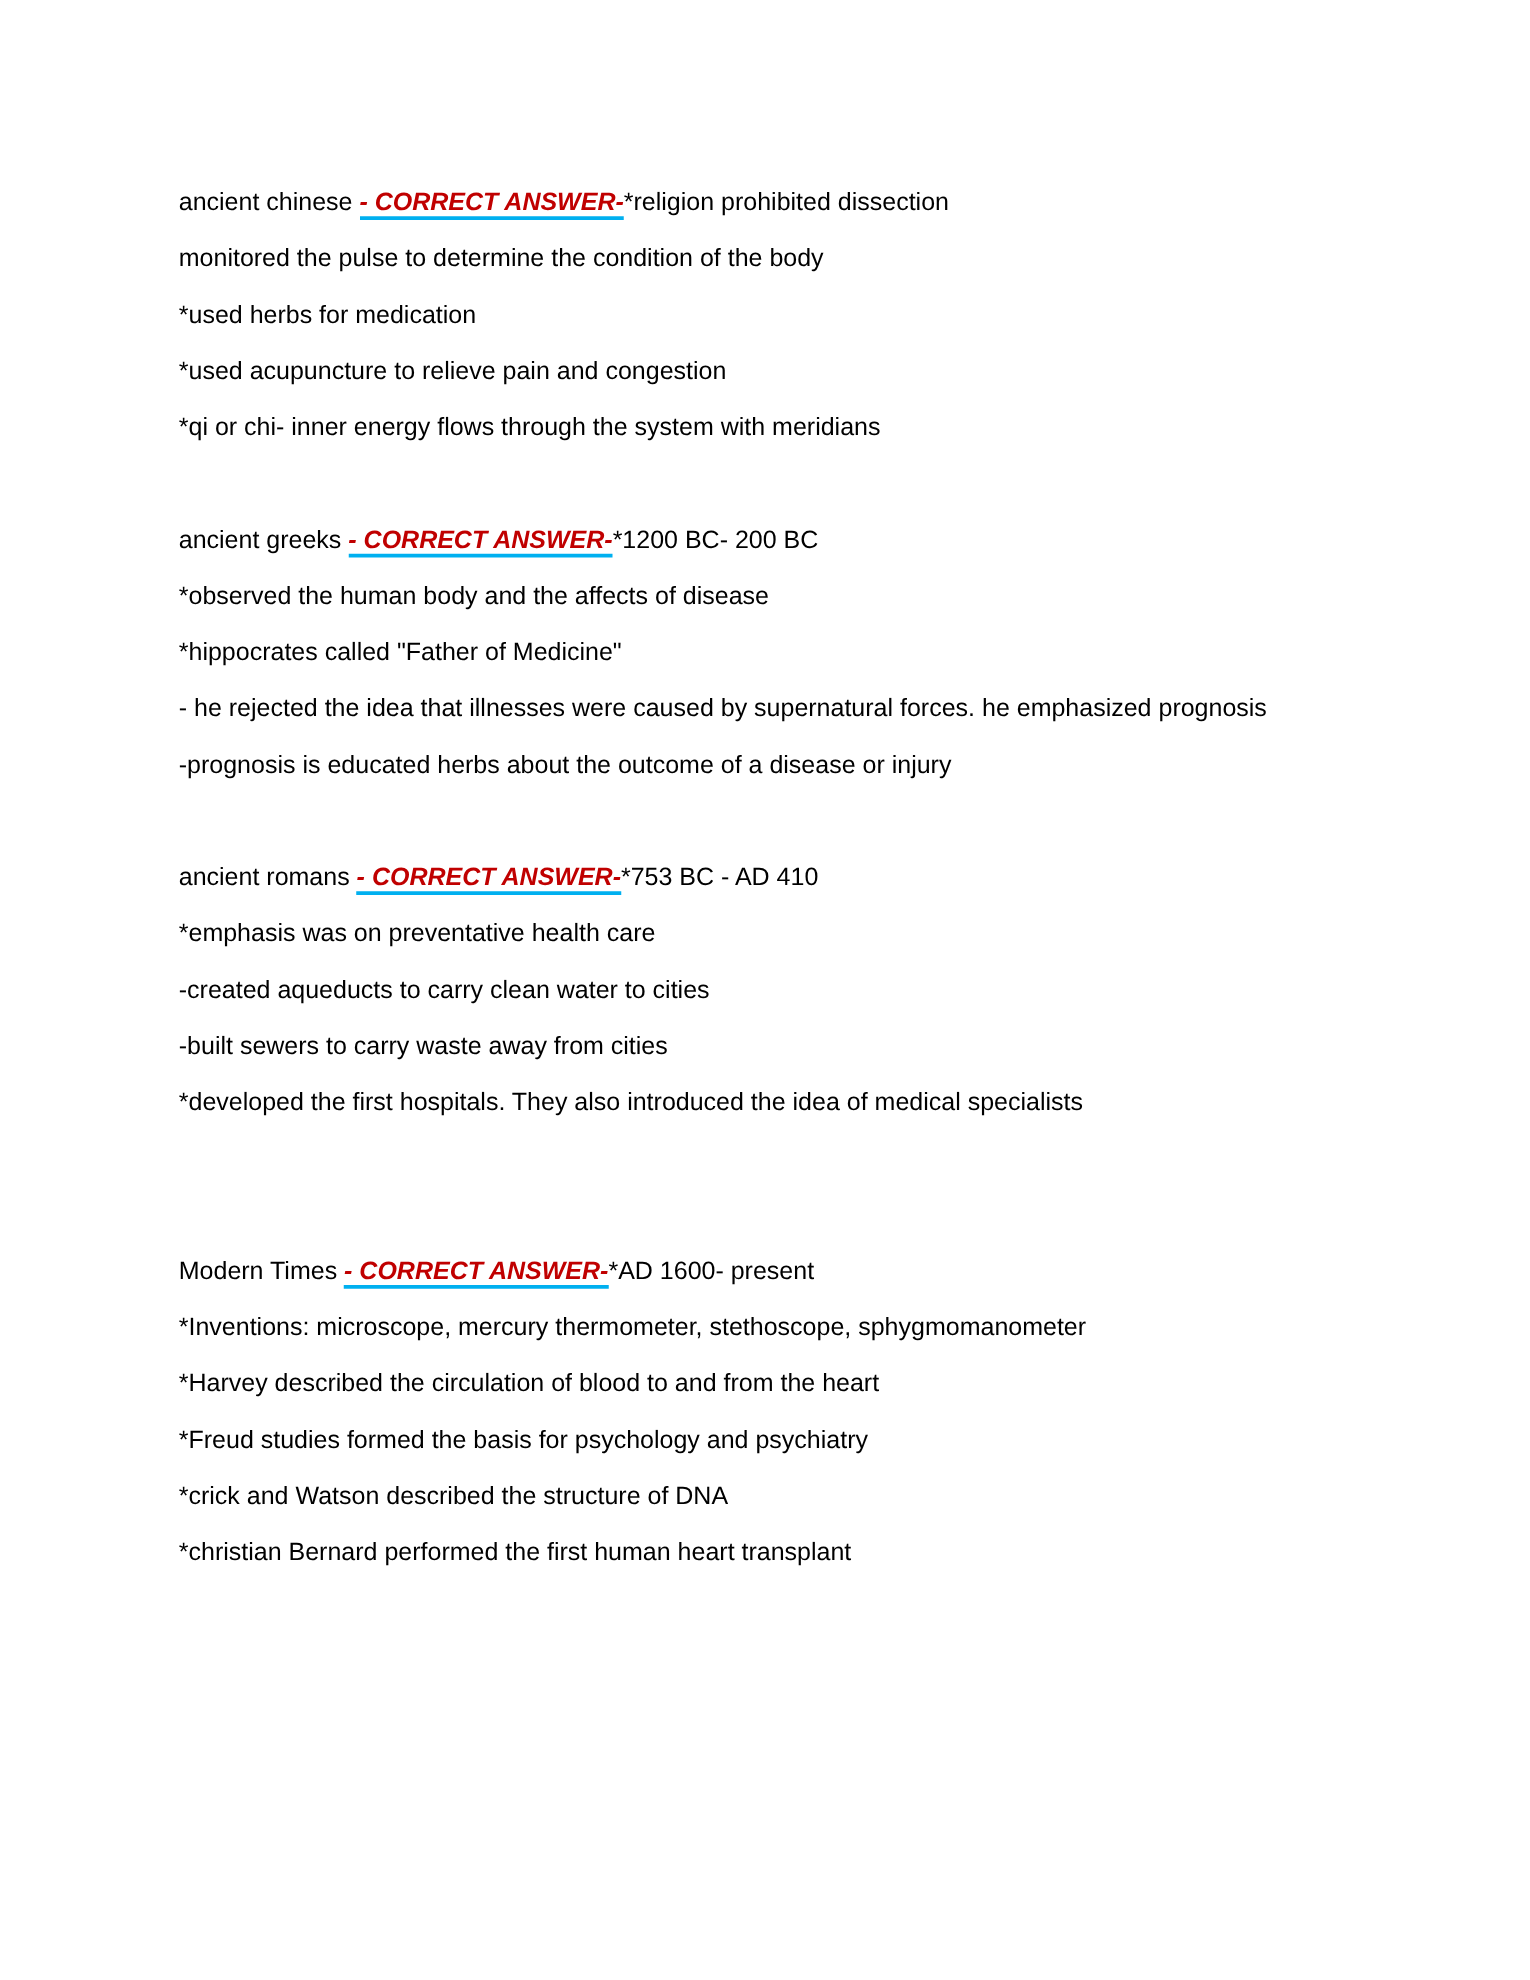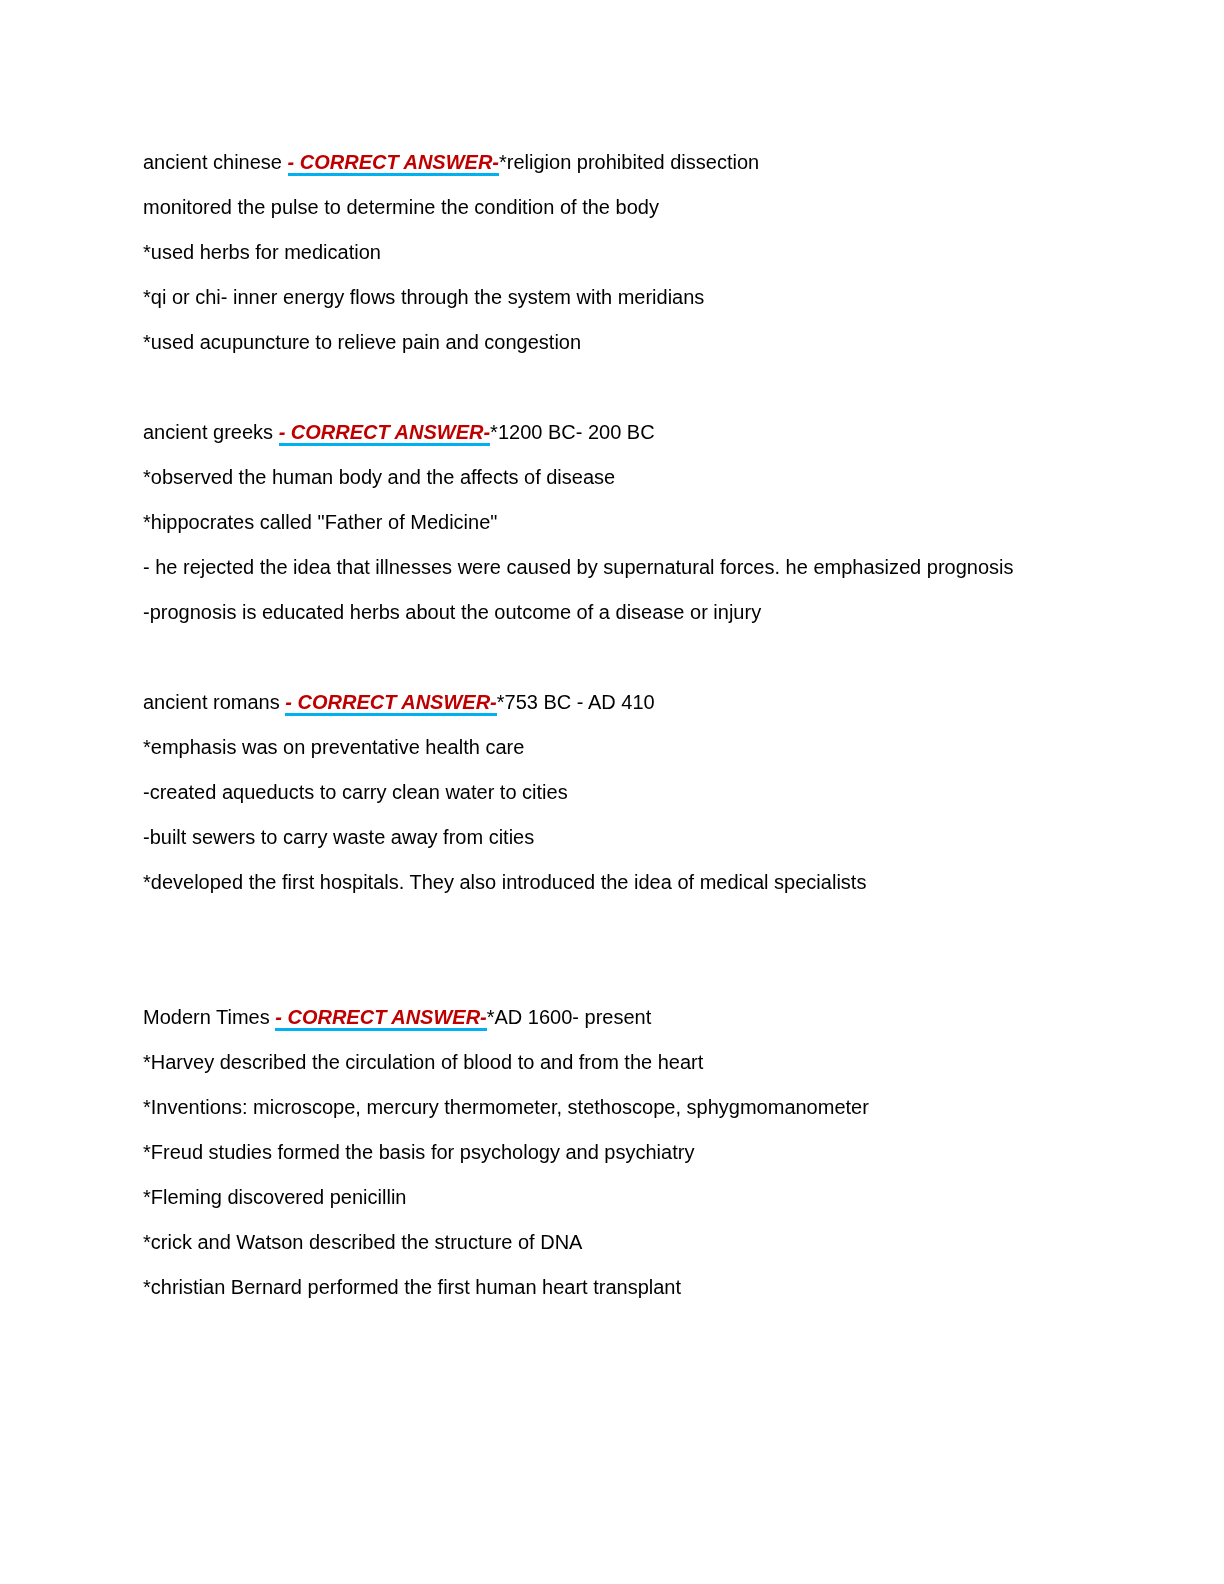--- a/index.html
+++ b/index.html
@@ -51,22 +51,22 @@
 
 <main class="page">
   <div class="content">
   <div class="section">
     <p class="line heading-line">
       <span class="term">ancient chinese </span><span class="ca-label">- CORRECT ANSWER-</span><span class="answer-head">*religion prohibited dissection</span>
     </p>
     <div>
           <p class="line">monitored the pulse to determine the condition of the body</p>
           <p class="line">*used herbs for medication</p>
+          <p class="line">*used acupuncture to relieve pain and congestion</p>
           <p class="line">*qi or chi- inner energy flows through the system with meridians</p>
-          <p class="line">*used acupuncture to relieve pain and congestion</p>
           <p class="line blank">&nbsp;</p>
         </div>
   </div>
 
   <div class="section">
     <p class="line heading-line">
       <span class="term">ancient greeks </span><span class="ca-label">- CORRECT ANSWER-</span><span class="answer-head">*1200 BC- 200 BC</span>
     </p>
     <div>
           <p class="line">*observed the human body and the affects of disease</p>
@@ -89,22 +89,21 @@
           <p class="line blank">&nbsp;</p>
           <p class="line blank">&nbsp;</p>
         </div>
   </div>
 
   <div class="section">
     <p class="line heading-line">
       <span class="term">Modern Times </span><span class="ca-label">- CORRECT ANSWER-</span><span class="answer-head">*AD 1600- present</span>
     </p>
     <div>
+          <p class="line">*Inventions: microscope, mercury thermometer, stethoscope, sphygmomanometer</p>
           <p class="line">*Harvey described the circulation of blood to and from the heart</p>
-          <p class="line">*Inventions: microscope, mercury thermometer, stethoscope, sphygmomanometer</p>
           <p class="line">*Freud studies formed the basis for psychology and psychiatry</p>
-          <p class="line">*Fleming discovered penicillin</p>
           <p class="line">*crick and Watson described the structure of DNA</p>
           <p class="line">*christian Bernard performed the first human heart transplant</p>
         </div>
   </div>
 </div>
 </main>
 
 </body></html>

